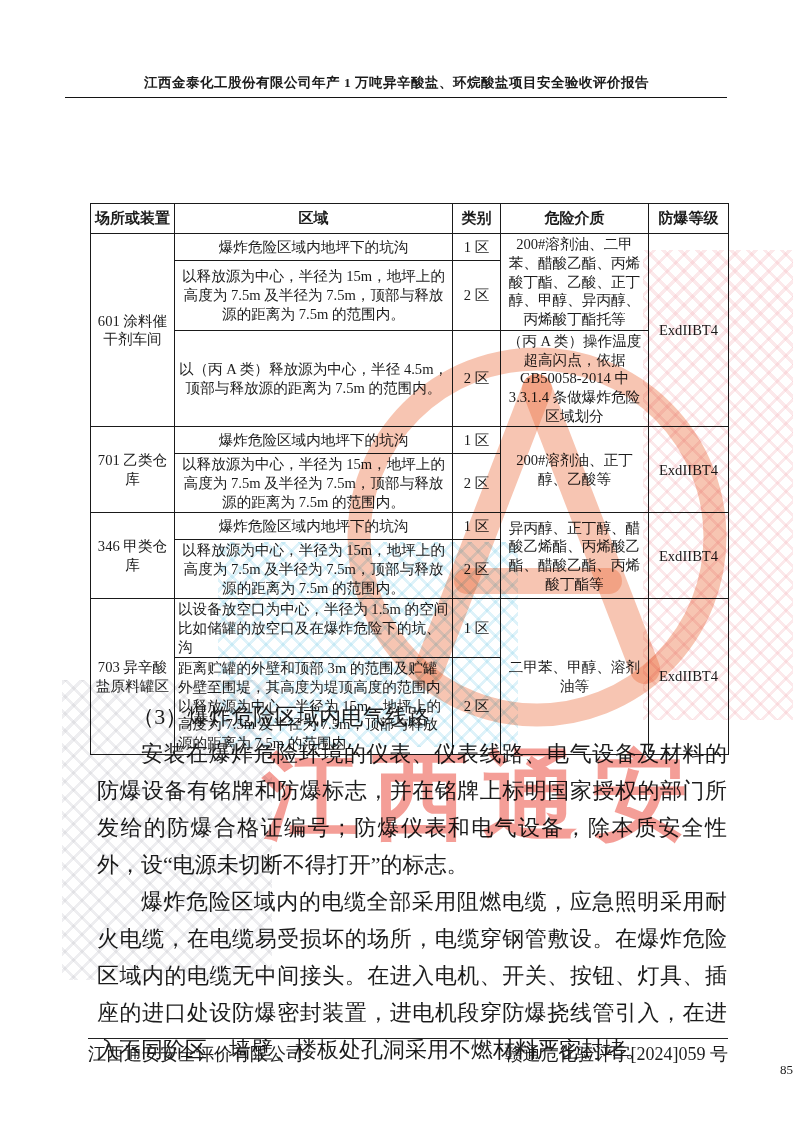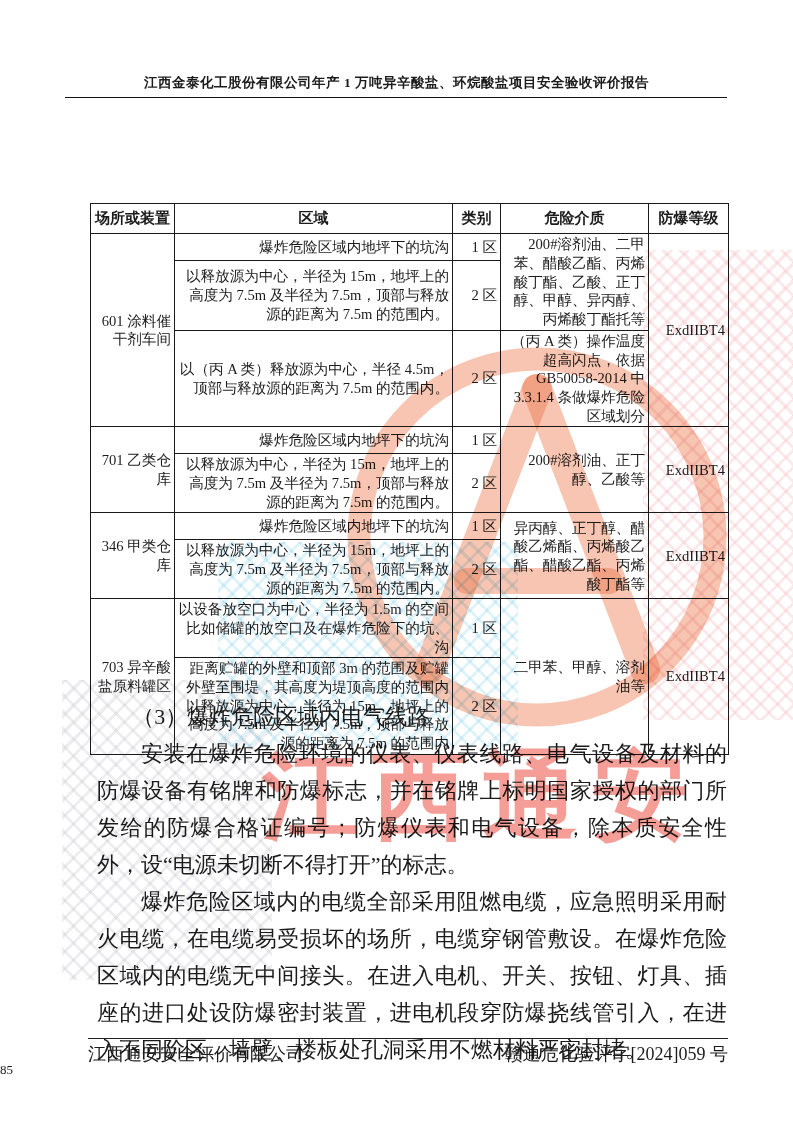--- a/index.html
+++ b/index.html
@@ -31,21 +31,20 @@
   
   .ztable{
     position:absolute;top:203px;left:90px;
     border-collapse:collapse;table-layout:fixed;
     width:638px;font-size:14.6px;line-height:1.28;
   }
   .ztable th,.ztable td{
     border:1.5px solid #1a1a1a;
     padding:1px 3px;vertical-align:middle;
     overflow:hidden;
-    text-align:right;
   }
   .ztable th{font-weight:bold;text-align:center;font-size:15px;}
   .c-center{text-align:center;}
   .c-left{text-align:left;}
   
   .body-sec{
     position:absolute;top:698px;left:97px;width:630px;
     font-size:22px;line-height:37px;text-align:justify;
   }
   .body-sec p{margin:0;text-indent:2em;}
@@ -54,21 +53,21 @@
   .ftr-rule{
     position:absolute;top:1038px;left:88px;width:640px;
     border-top:1.4px solid #222;height:0;
   }
   .ftr-row{
     position:absolute;top:1042px;left:88px;width:640px;
     font-size:18px;display:flex;justify-content:space-between;
   }
   .pageno{
     position:absolute;top:1062px;left:0;width:793px;
-    text-align:left;font-size:13px;
+    text-align:right;font-size:13px;
   }
   
   .wm{position:absolute;pointer-events:none;mix-blend-mode:multiply;}
   .wm-circle{left:337px;top:337px;width:400px;height:400px;}
   .wm-redtext{
     left:262px;top:748px;
     font-family:"Liberation Sans","DejaVu Sans",sans-serif;
     font-weight:bold;font-size:96px;letter-spacing:14px;
     color:rgba(231,43,28,0.46);white-space:nowrap;line-height:1;
   }

